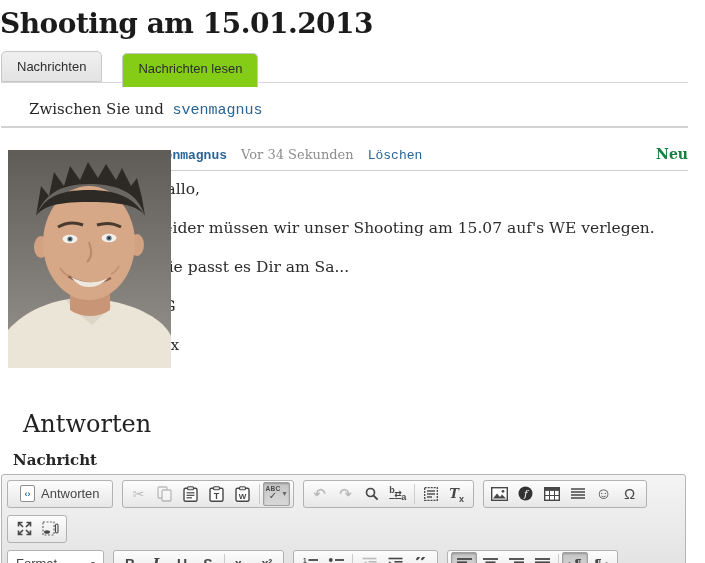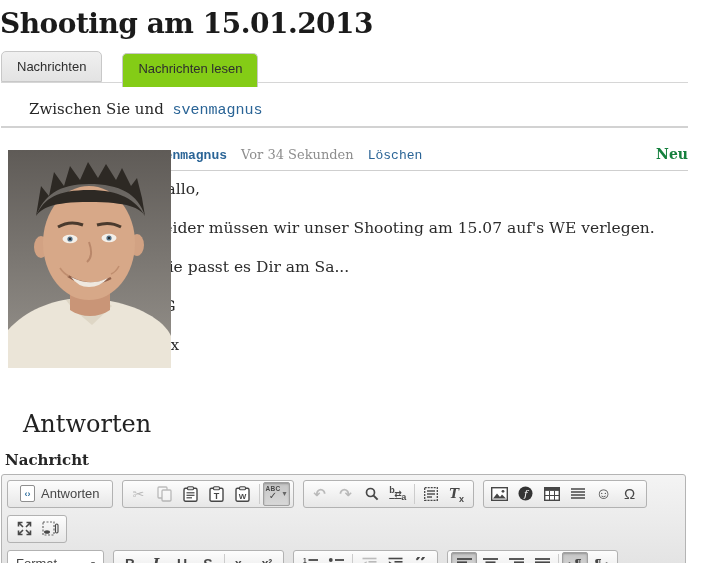--- a/index.html
+++ b/index.html
@@ -26,21 +26,21 @@
   .msg-head{margin-left:148px;display:flex;align-items:baseline;gap:14px;padding-bottom:7px;border-bottom:1px solid #cfcfcf;font-size:13px;}
   .msg-author{font-weight:bold;color:#2a6496;}
   .msg-time{color:#8d8d8d;}
   .msg-new{margin-left:auto;color:#15803d;font-weight:bold;font-size:14px;}
   .msg-body{margin-left:152px;padding-top:9px;font-size:15.5px;color:#2b2b2b;}
   .msg-body p{margin:0 0 20px 0;line-height:19px;}
   .avatar{position:absolute;left:7px;top:4px;width:163px;height:218px;z-index:2;display:block;}
 
   
   .reply-heading{font-weight:400;font-size:24px;margin:36px 0 0 0;color:#222;padding-left:22px;}
-  .field-label{font-weight:bold;font-size:15px;margin:13px 0 5px 4px;}
+  .field-label{font-weight:bold;font-size:15px;margin:13px 0 5px 12px;}
 
   
   .editor{width:685px;box-sizing:border-box;border:1px solid #b4b4b4;border-radius:3px 3px 0 0;
           background:linear-gradient(#f4f4f4,#e0e0e0);padding:5px;height:110px;}
   .row{display:flex;align-items:flex-start;gap:9px;margin-bottom:7px;}
   .grp{display:flex;align-items:center;border:1px solid #b2b2b2;border-radius:3px;
        background:linear-gradient(#fdfdfd,#e7e7e7);padding:1px 3px;height:28px;box-sizing:border-box;}
   .btn{display:flex;align-items:center;justify-content:center;min-width:26px;height:24px;padding:0 2px;
        border:1px solid transparent;border-radius:2px;font-family:"Liberation Sans","DejaVu Sans",sans-serif;
        color:#474747;cursor:pointer;box-sizing:border-box;}

